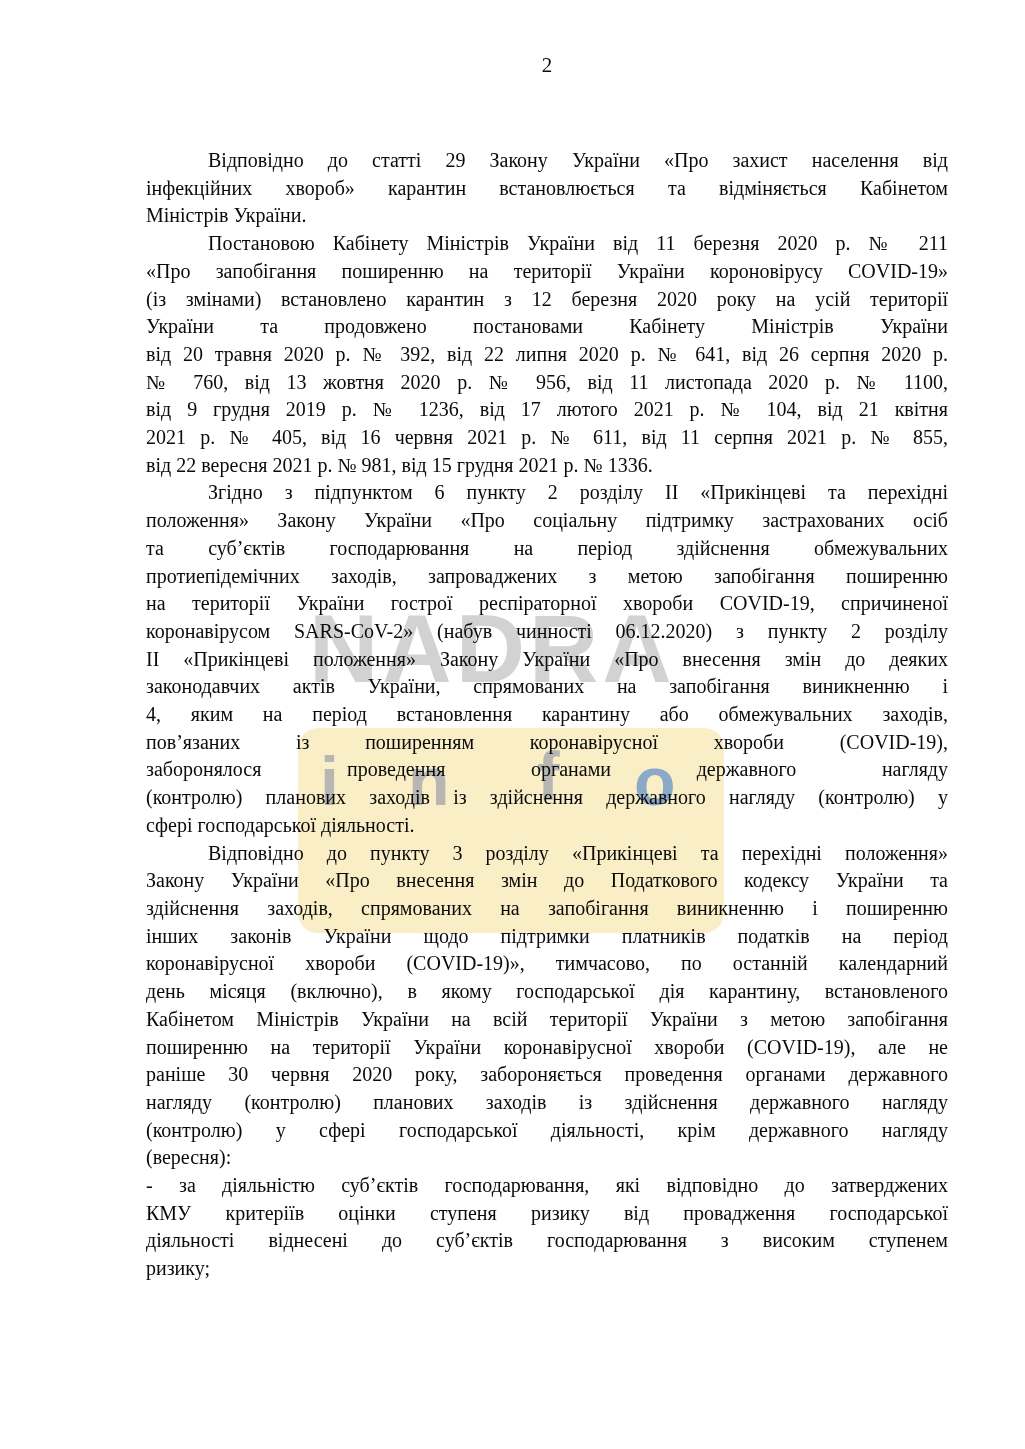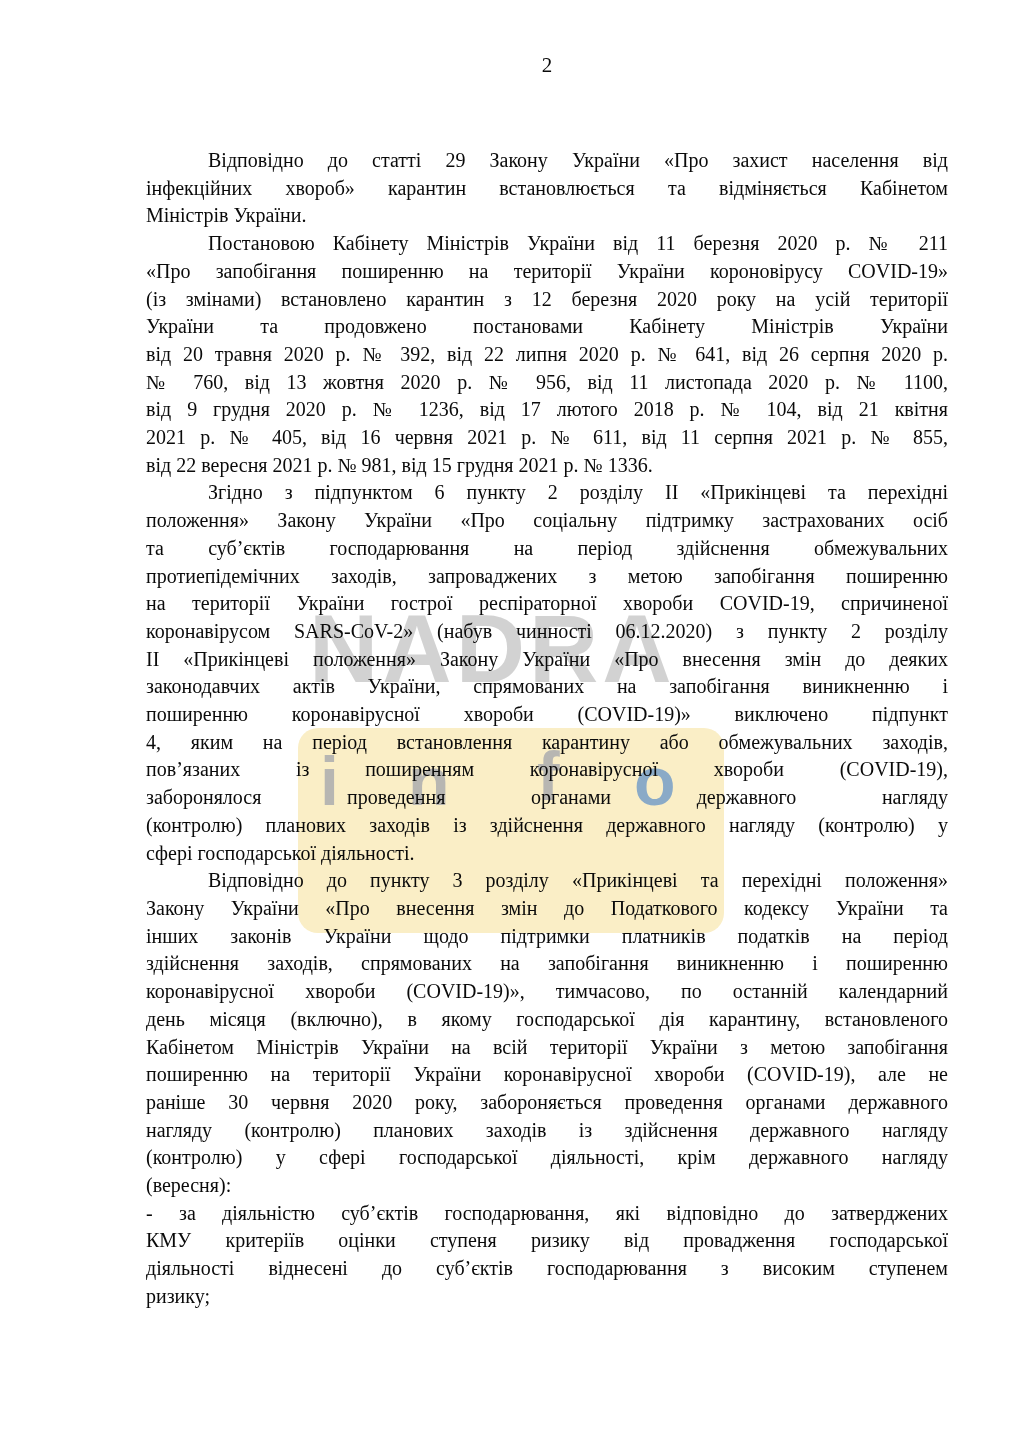--- a/index.html
+++ b/index.html
@@ -89,45 +89,44 @@
         <div class="line">інфекційних хвороб» карантин встановлюється та відміняється Кабінетом</div>
         <div class="line last">Міністрів України.</div>
       </div>
       <div class="paragraph">
         <div class="line indent">Постановою Кабінету Міністрів України від 11 березня 2020 р. № 211</div>
         <div class="line">«Про запобігання поширенню на території України короновірусу COVID-19»</div>
         <div class="line">(із змінами) встановлено карантин з 12 березня 2020 року на усій території</div>
         <div class="line">України та продовжено постановами Кабінету Міністрів України</div>
         <div class="line">від 20 травня 2020 р. № 392, від 22 липня 2020 р. № 641, від 26 серпня 2020 р.</div>
         <div class="line">№ 760, від 13 жовтня 2020 р. № 956, від 11 листопада 2020 р. № 1100,</div>
-        <div class="line">від 9 грудня 2020 р. № 1236, від 17 лютого 2018 р. № 104, від 21 квітня</div>
+        <div class="line">від 9 грудня 2019 р. № 1236, від 17 лютого 2021 р. № 104, від 21 квітня</div>
         <div class="line">2021 р. № 405, від 16 червня 2021 р. № 611, від 11 серпня 2021 р. № 855,</div>
         <div class="line last">від 22 вересня 2021 р. № 981, від 15 грудня 2021 р. № 1336.</div>
       </div>
       <div class="paragraph">
         <div class="line indent">Згідно з підпунктом 6 пункту 2 розділу II «Прикінцеві та перехідні</div>
         <div class="line">положення» Закону України «Про соціальну підтримку застрахованих осіб</div>
         <div class="line">та суб’єктів господарювання на період здійснення обмежувальних</div>
         <div class="line">протиепідемічних заходів, запроваджених з метою запобігання поширенню</div>
         <div class="line">на території України гострої респіраторної хвороби COVID-19, спричиненої</div>
         <div class="line">коронавірусом SARS-CoV-2» (набув чинності 06.12.2020) з пункту 2 розділу</div>
         <div class="line">II «Прикінцеві положення» Закону України «Про внесення змін до деяких</div>
         <div class="line">законодавчих актів України, спрямованих на запобігання виникненню і</div>
-        <div class="line">поширенню коронавірусної хвороби (COVID-19)» виключено підпункт</div>
         <div class="line">4, яким на період встановлення карантину або обмежувальних заходів,</div>
         <div class="line">пов’язаних із поширенням коронавірусної хвороби (COVID-19),</div>
         <div class="line">заборонялося проведення органами державного нагляду</div>
         <div class="line">(контролю) планових заходів із здійснення державного нагляду (контролю) у</div>
         <div class="line last">сфері господарської діяльності.</div>
       </div>
       <div class="paragraph">
         <div class="line indent">Відповідно до пункту 3 розділу «Прикінцеві та перехідні положення»</div>
         <div class="line">Закону України «Про внесення змін до Податкового кодексу України та</div>
+        <div class="line">здійснення заходів, спрямованих на запобігання виникненню і поширенню</div>
         <div class="line">інших законів України щодо підтримки платників податків на період</div>
-        <div class="line">здійснення заходів, спрямованих на запобігання виникненню і поширенню</div>
         <div class="line">коронавірусної хвороби (COVID-19)», тимчасово, по останній календарний</div>
         <div class="line">день місяця (включно), в якому господарської дія карантину, встановленого</div>
         <div class="line">Кабінетом Міністрів України на всій території України з метою запобігання</div>
         <div class="line">поширенню на території України коронавірусної хвороби (COVID-19), але не</div>
         <div class="line">раніше 30 червня 2020 року, забороняється проведення органами державного</div>
         <div class="line">нагляду (контролю) планових заходів із здійснення державного нагляду</div>
         <div class="line">(контролю) у сфері господарської діяльності, крім державного нагляду</div>
         <div class="line last">(вересня):</div>
       </div>
       <div class="paragraph">

